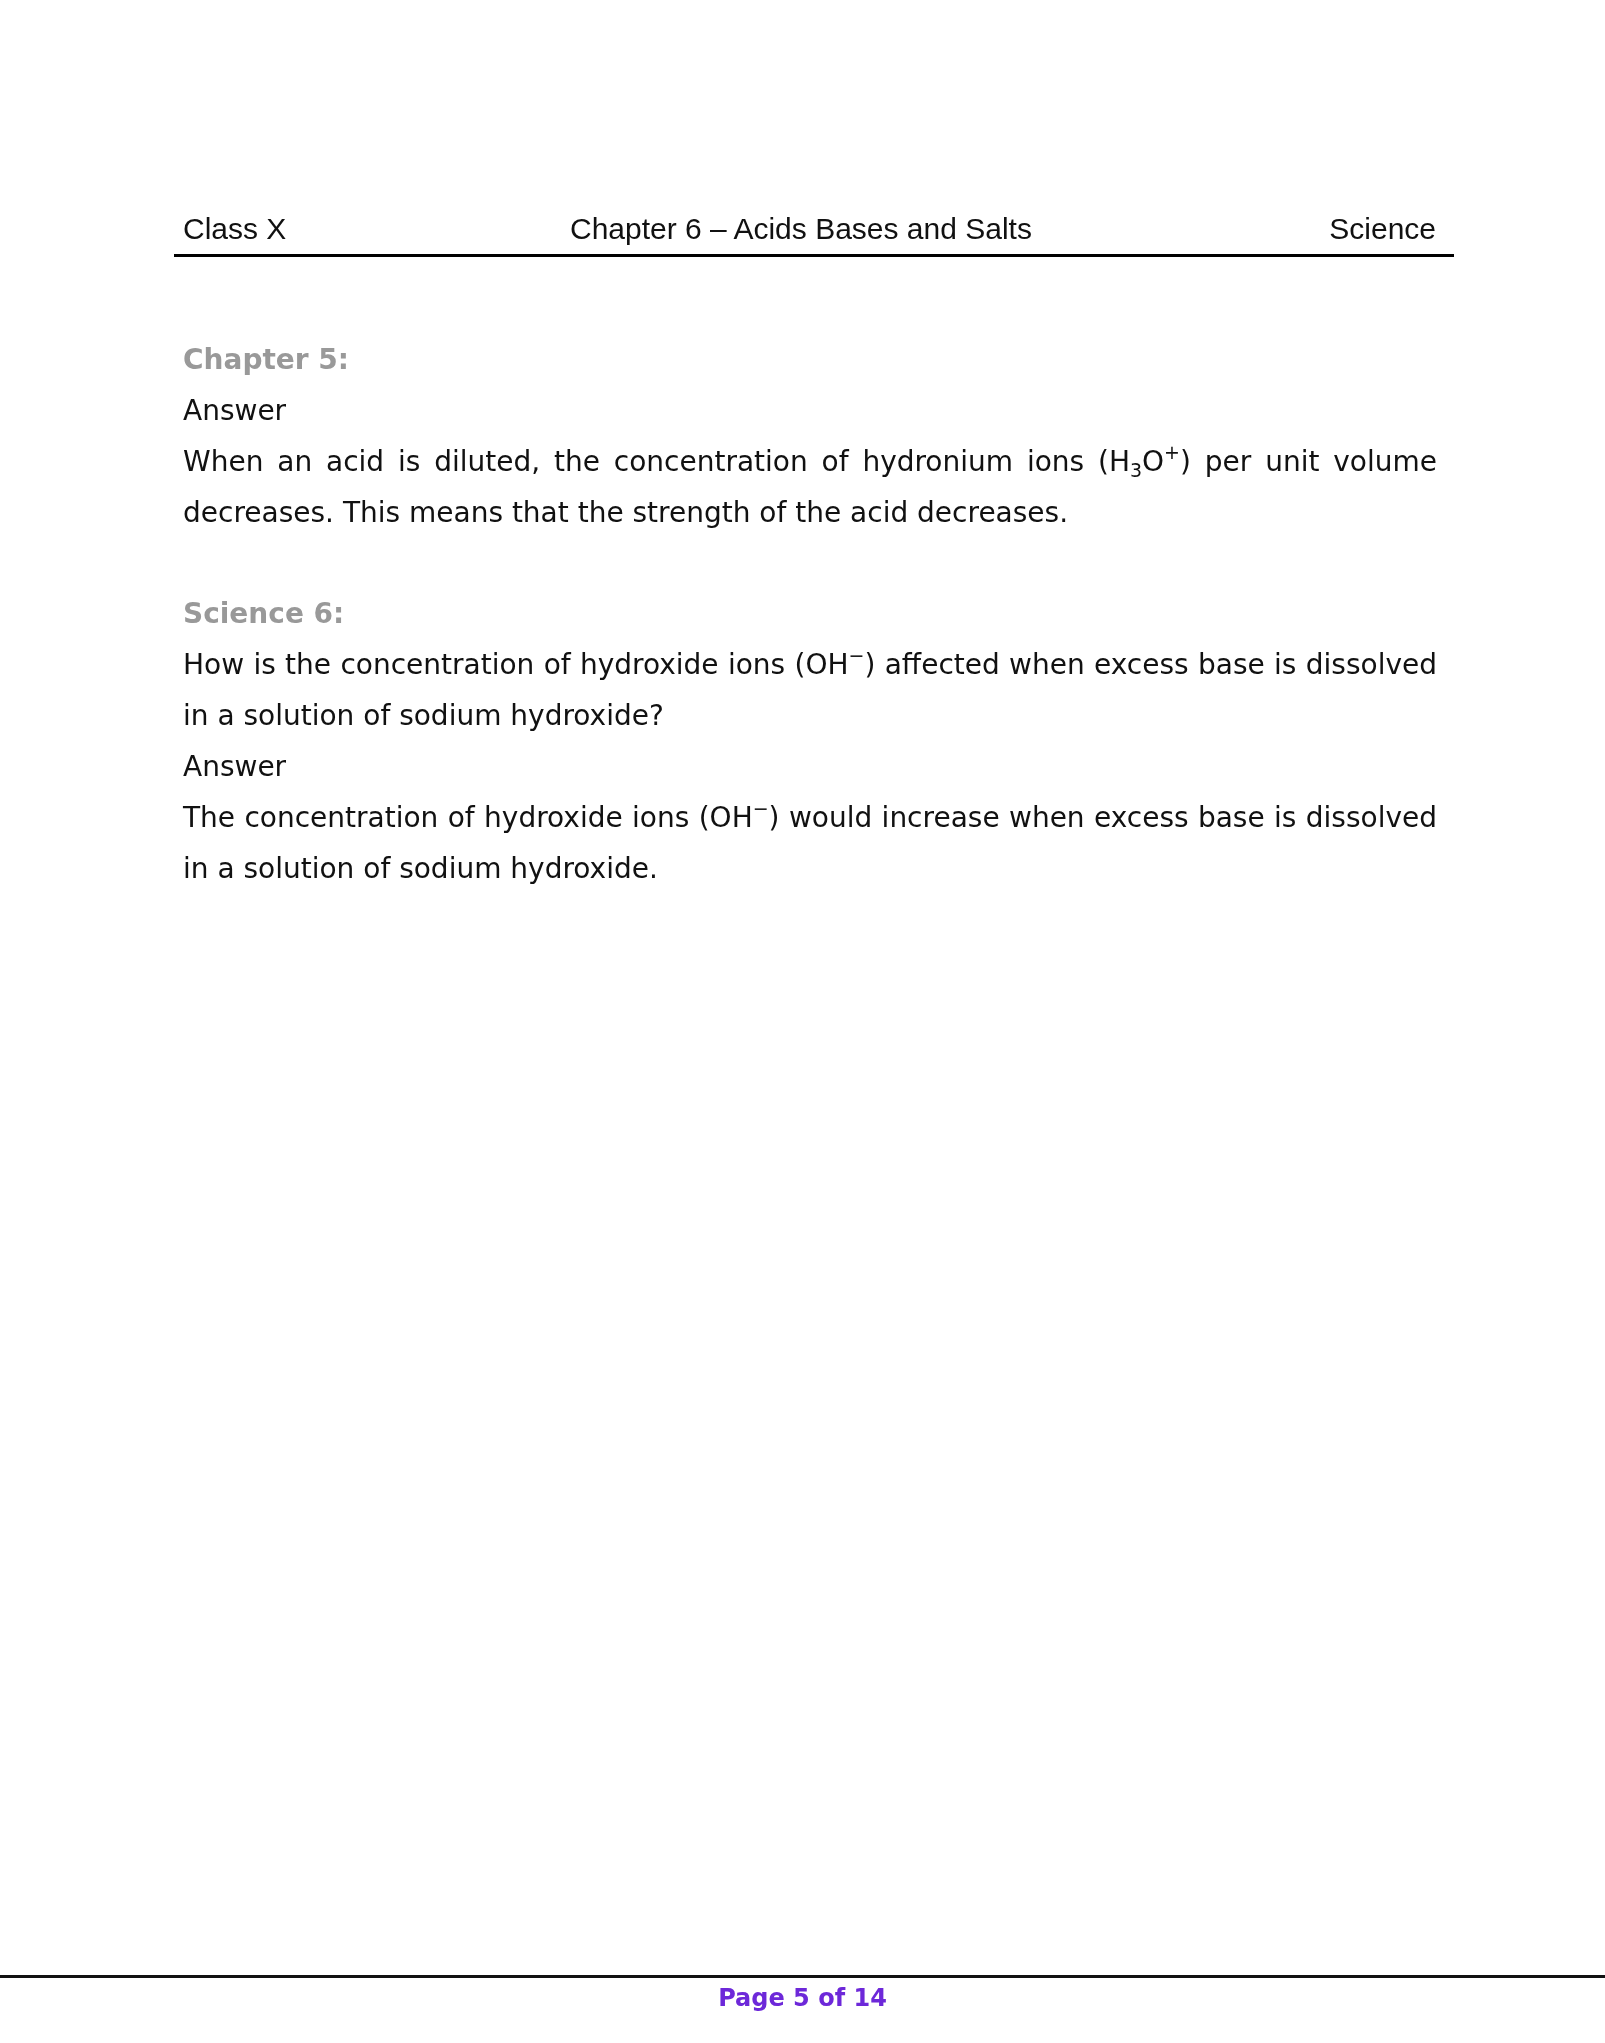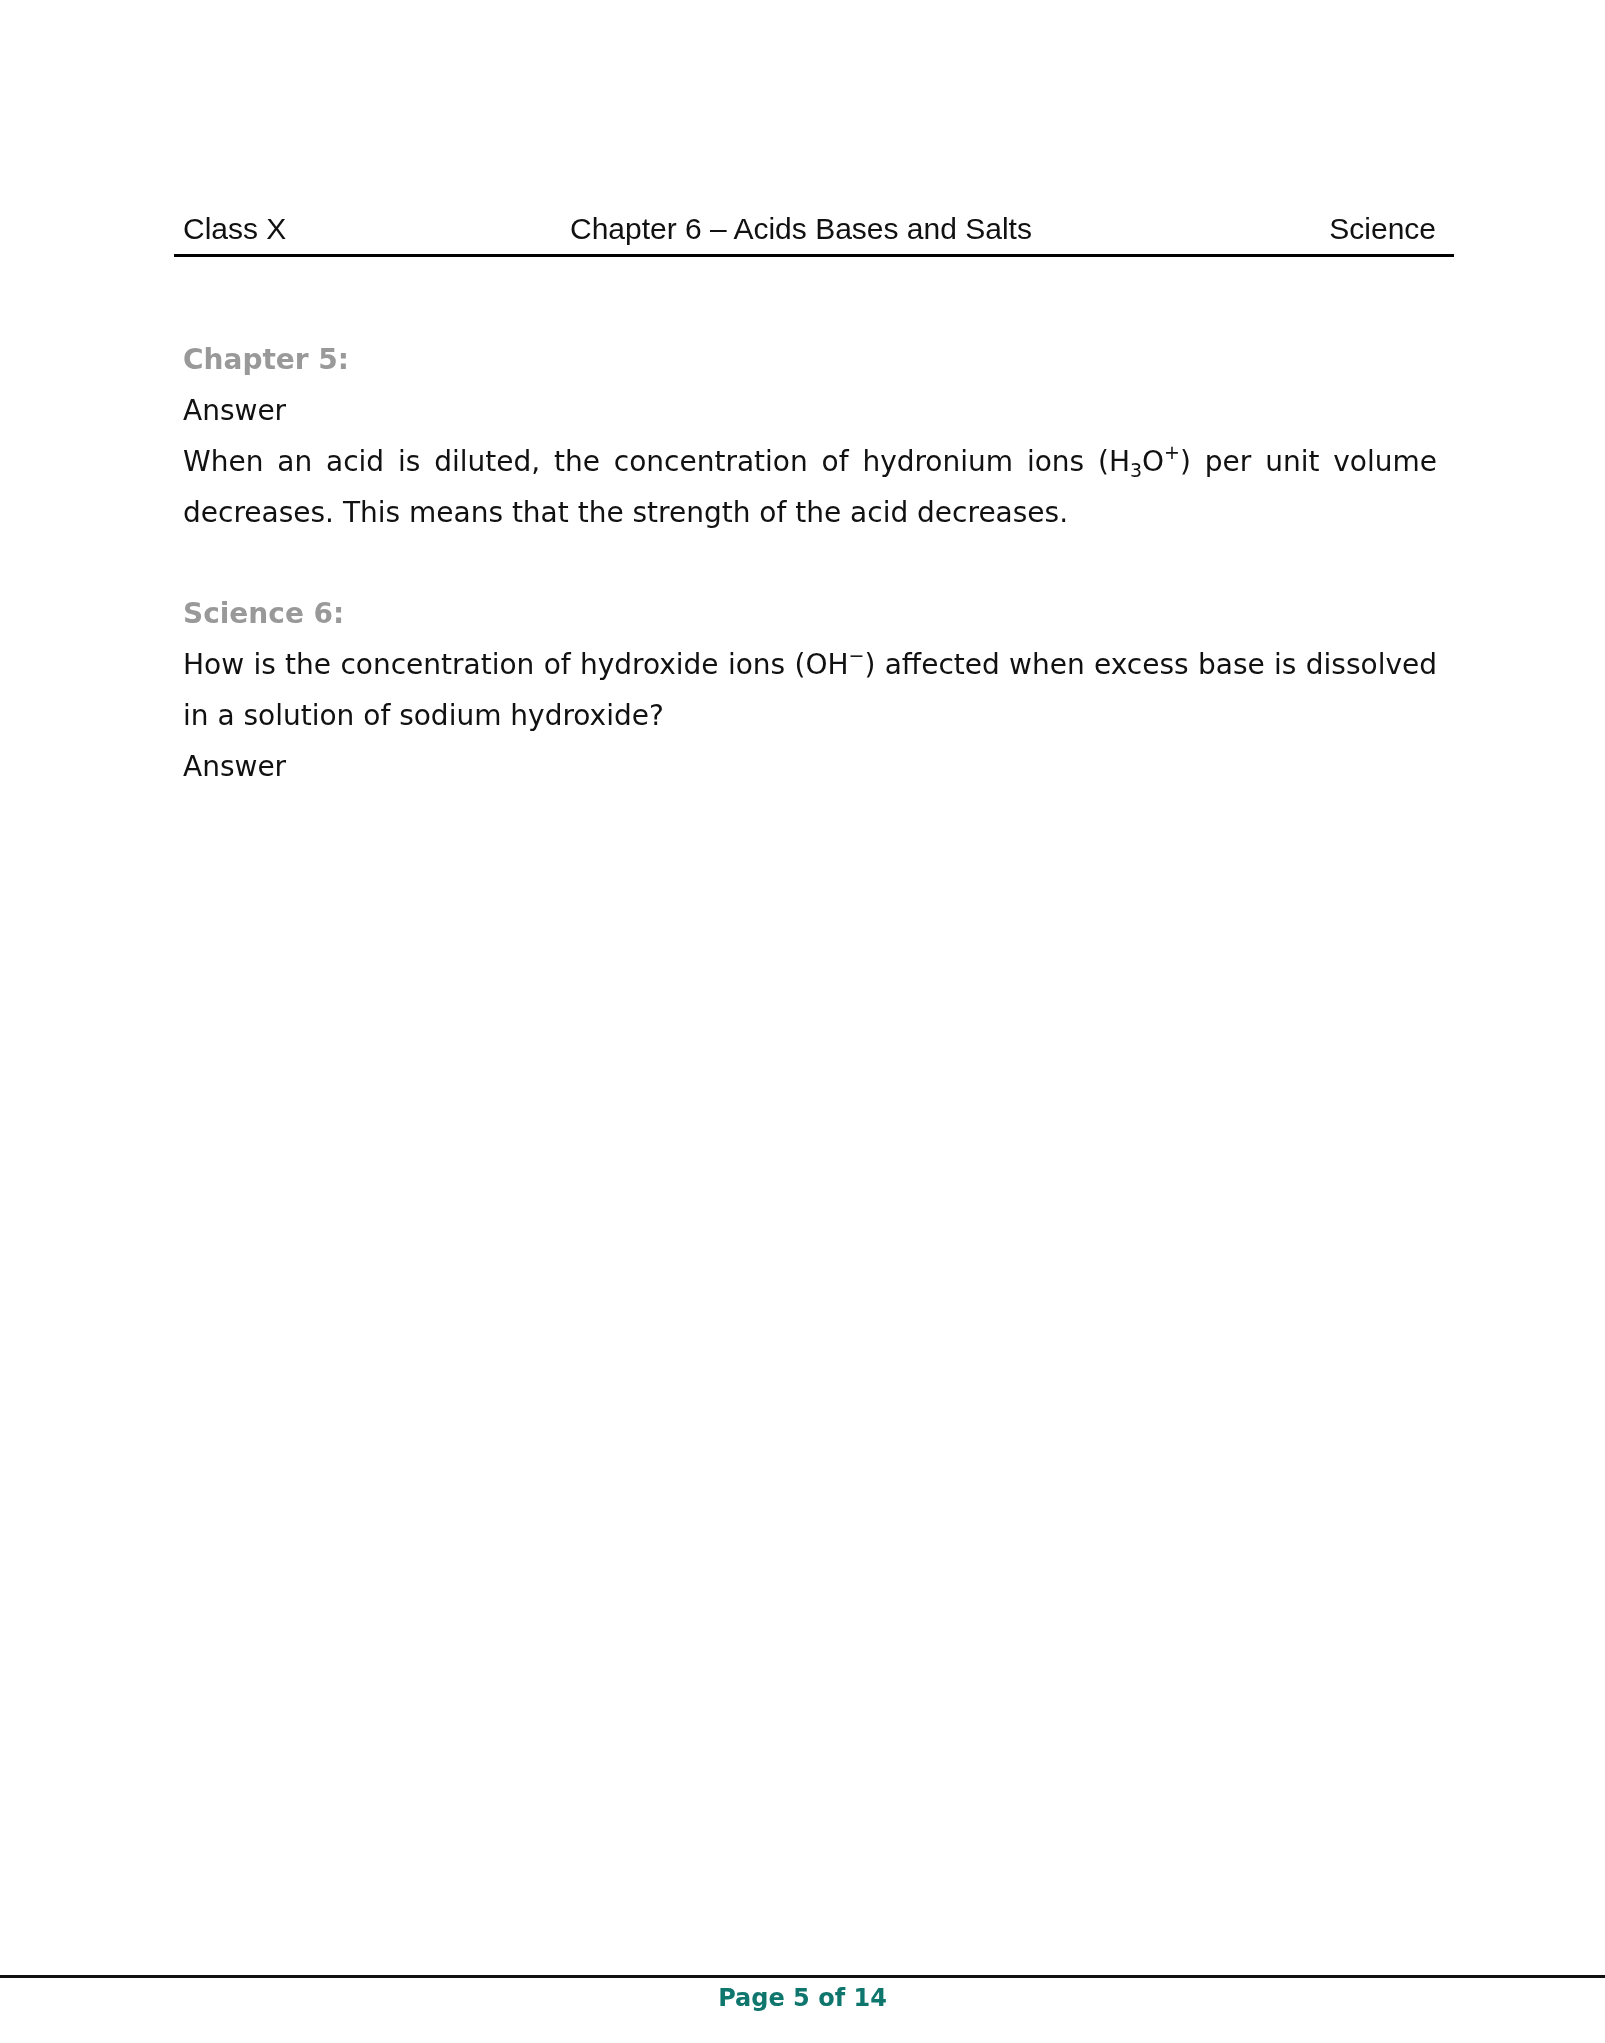--- a/index.html
+++ b/index.html
@@ -24,37 +24,38 @@
     }
     .content p { margin: 0; }
     .q-title { color: #999999; font-weight: bold; margin-top: 50px !important; }
     .content sub { font-size: 19px; vertical-align: -6px; line-height: 0; }
     .content sup { font-size: 19px; vertical-align: 12px; line-height: 0; }
     .footer-rule {
       position: absolute; left: 0; top: 1975px; width: 1605px; height: 3px; background: #111111;
     }
     .footer-page {
       position: absolute; left: 0; top: 1984px; width: 1605px; text-align: center;
-      font-size: 24px; font-weight: bold; color: #0f766e;
+      font-size: 24px; font-weight: bold; color: #6d28d9;
     }
   </style>
 </head>
 <body>
 
 <div class="header">
   <span class="h-left">Class X</span>
   <span class="h-center">Chapter 6 – Acids Bases and Salts</span>
   <span class="h-right">Science</span>
 </div>
 
 <div class="content">
 
   <p class="q-title">Chapter 5:</p>
   <p>Answer</p>
   <p><span>When an acid is diluted, the concentration of hydronium ions (H</span><sub>3</sub><span>O</span><sup>+</sup><span>) per unit volume decreases. This means that the strength of the acid decreases.</span></p>
 
   <p class="q-title">Science 6:</p>
   <p><span>How is the concentration of hydroxide ions (OH</span><sup>−</sup><span>) affected when excess base is dissolved in a solution of sodium hydroxide?</span></p>
   <p>Answer</p>
+  <p><span>The concentration of hydroxide ions (OH</span><sup>−</sup><span>) would increase when excess base is dissolved in a solution of sodium hydroxide.</span></p>
 </div>
 
 <div class="footer-rule"></div>
 <div class="footer-page">Page 5 of 14</div>
 
 </body></html>

